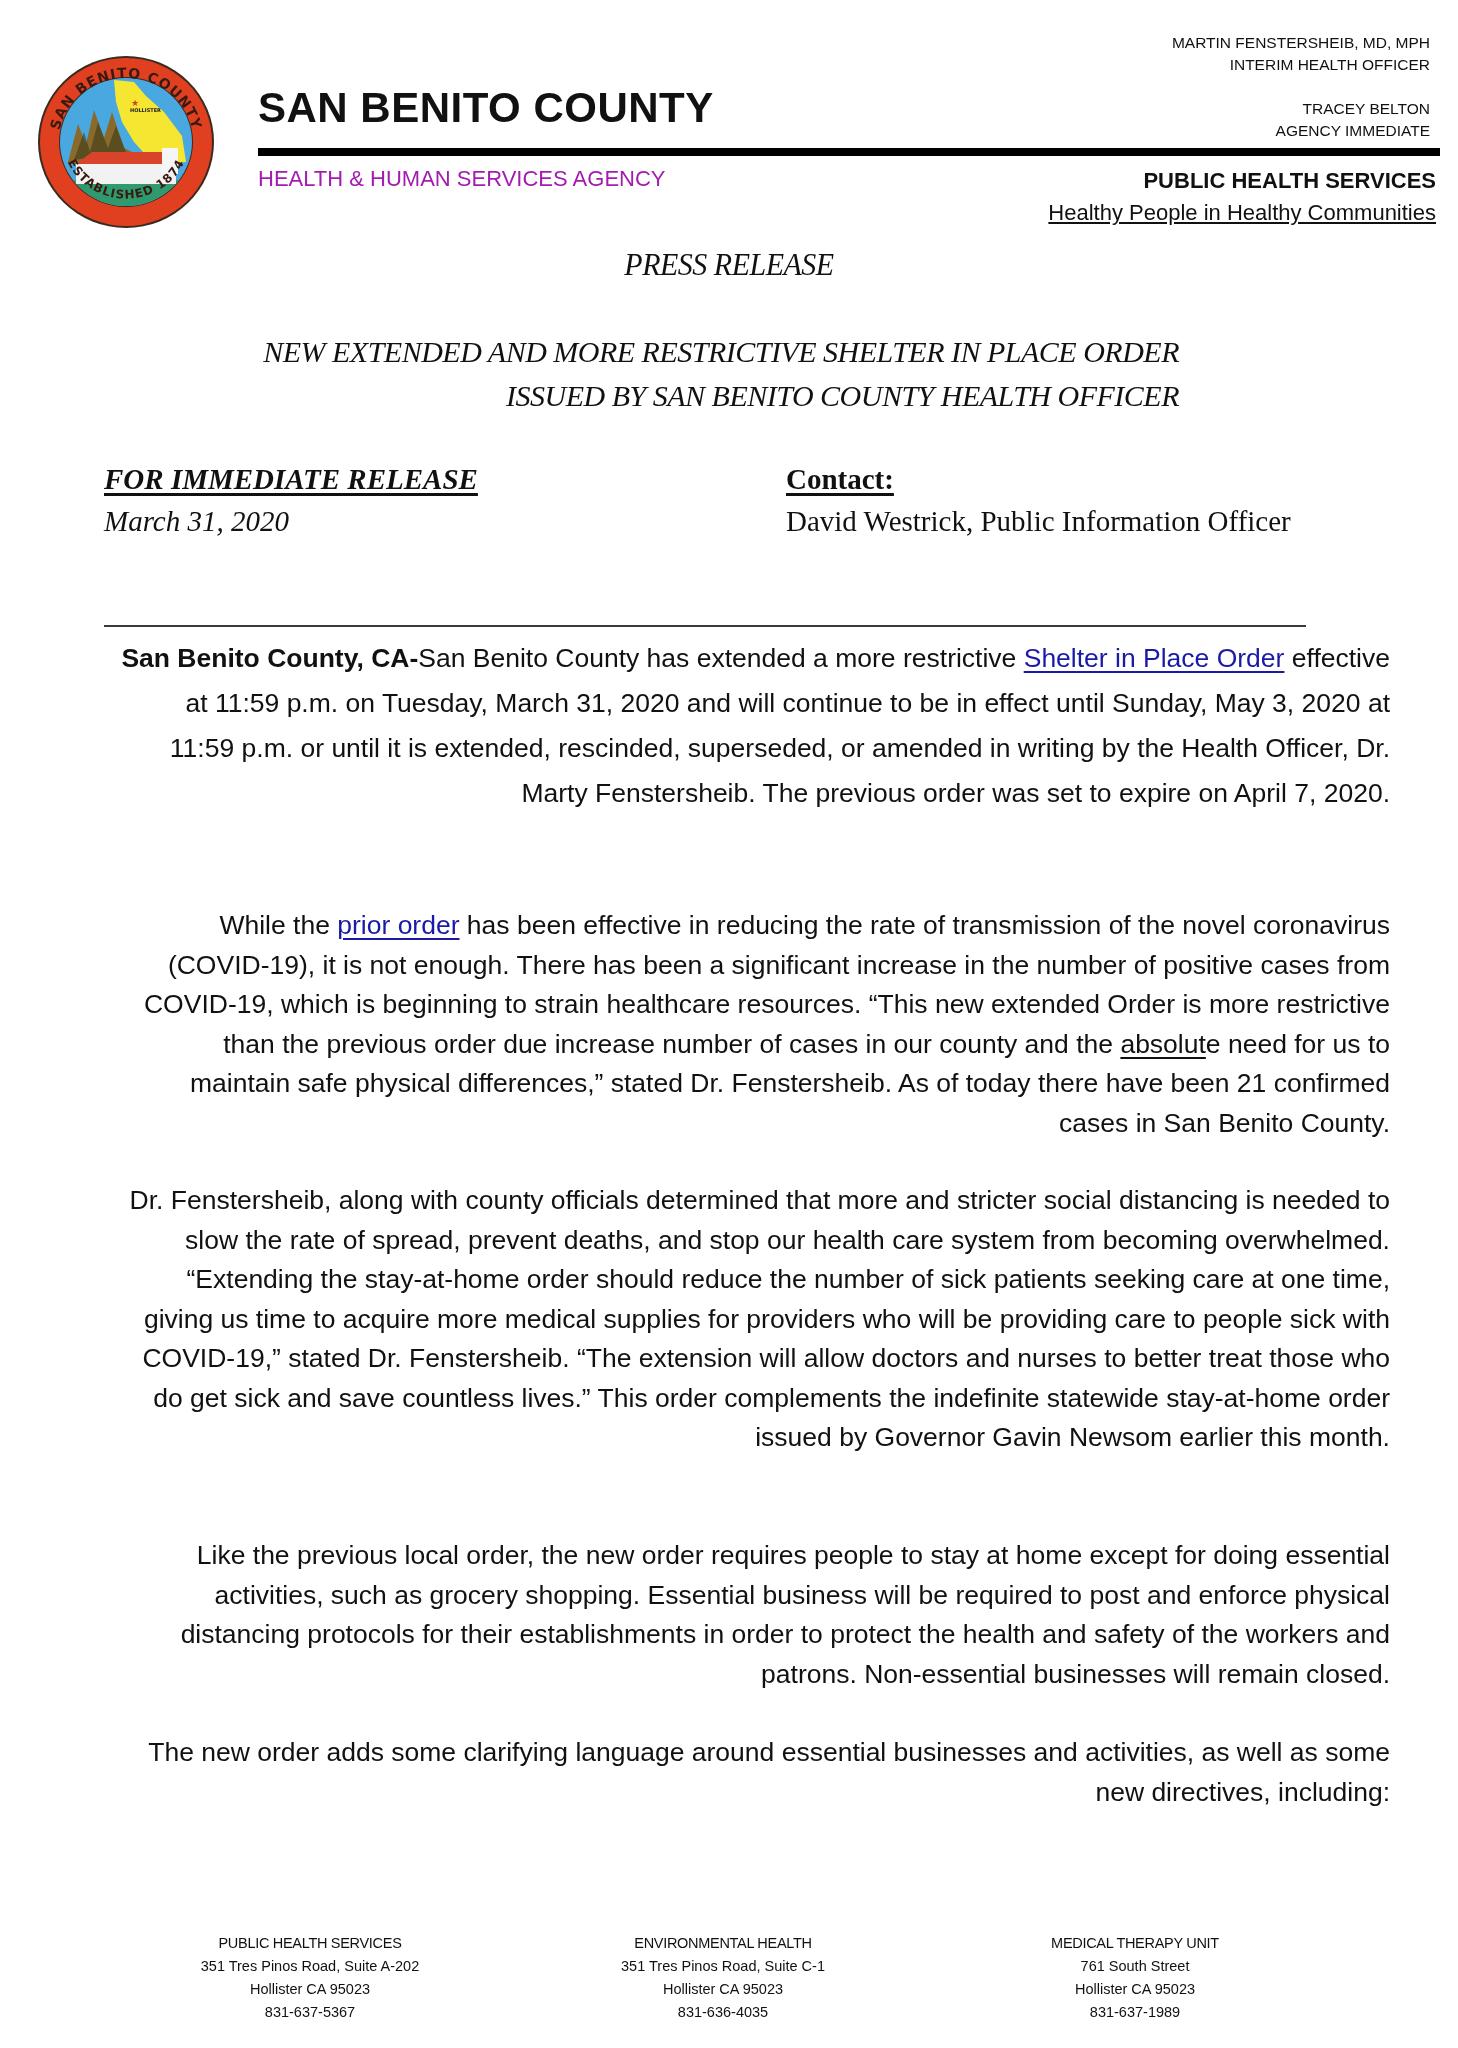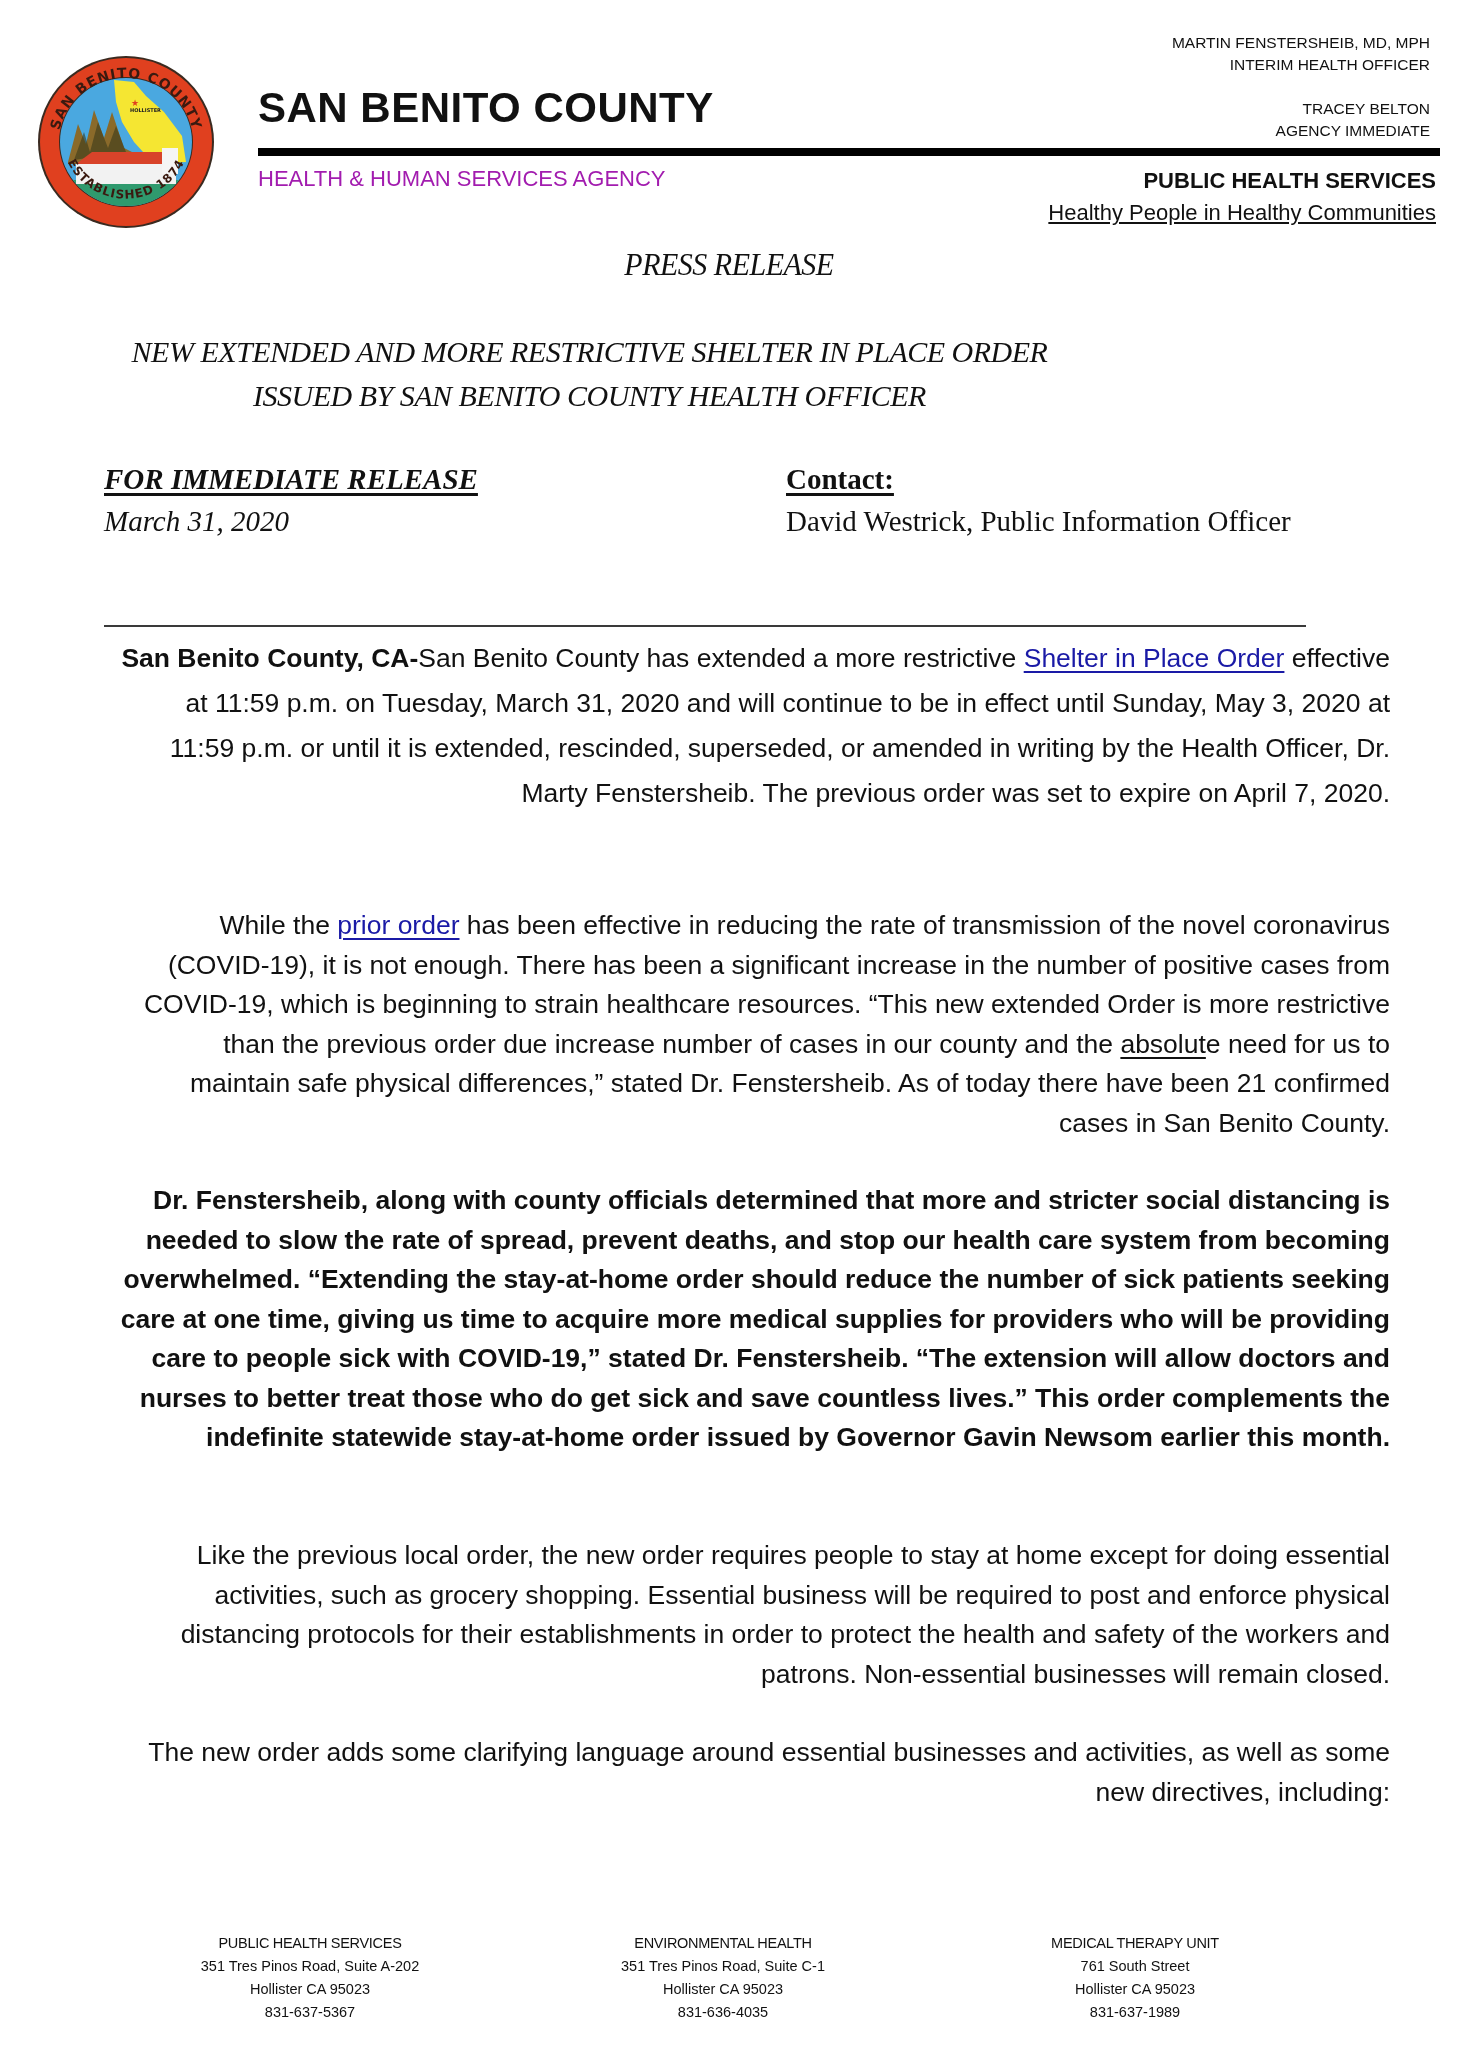--- a/index.html
+++ b/index.html
@@ -14,34 +14,34 @@
   #header-rule { left:258px; top:148px; width:1182px; height:8px; background:#000; }
   #agency-sub { left:258px; top:166px; font-size:22px; color:#a21caf; white-space:nowrap; }
 
   #officer-block { right:28px; top:32px; text-align:right; font-size:15.5px; line-height:22px; color:#111; }
   #officer-block .gap { height:22px; }
   #division-title { right:22px; top:168px; font-size:22px; font-weight:bold; color:#111; white-space:nowrap; }
   #division-tagline { right:22px; top:200px; font-size:22px; color:#111; white-space:nowrap;text-decoration:underline; }
 
   
   #press-release { left:0; width:1458px; top:248px; text-align:center; font-size:30px; font-style:italic; font-weight:normal; letter-spacing:-0.5px; transform:scaleY(1.05); }
-  #headline { left:0; width:1179px; top:330px; text-align:center; font-size:30px; font-style:italic; line-height:44px; letter-spacing:-0.5px;font-family:Liberation Serif, serif; }
+  #headline { left:0; width:1179px; top:330px; text-align:right; font-size:30px; font-style:italic; line-height:44px; letter-spacing:-0.5px;font-family:Liberation Serif, serif; }
 
   
   #release-left { left:104px; top:458px; font-size:29px; line-height:42px;font-style:italic; }
   #release-right { left:786px; top:458px; font-size:29px; line-height:42px; }
   .ul-heading { font-weight:bold; text-decoration:underline; text-decoration-thickness:3px; text-underline-offset:4px; }
 
   #body-rule { left:104px; top:625px; width:1202px; height:2px; background:#3a3a3a; }
 
   
   .para { left:120px; width:1270px; font-size:26.5px; line-height:39.5px; color:#111;text-align:right; }
   #p1 { top:636px; line-height:45px; }
   #p2 { top:906px; }
-  #p3 { top:1181px;font-weight:bold; }
+  #p3 { top:1181px; }
   #p4 { top:1536px; }
   #p5 { top:1733px; }
   .para a { color:#1a1aa6; text-decoration:underline; text-decoration-thickness:2px; text-underline-offset:4px; }
   .ul-word { text-decoration:underline; text-decoration-thickness:2px; text-underline-offset:4px; }
   .lead { font-weight:bold; }
 
   
   .footer-col { top:1932px; width:300px; text-align:center; font-size:14.5px; line-height:23px; color:#111; }
   #footer-1 { left:160px; }
   #footer-2 { left:573px; }

